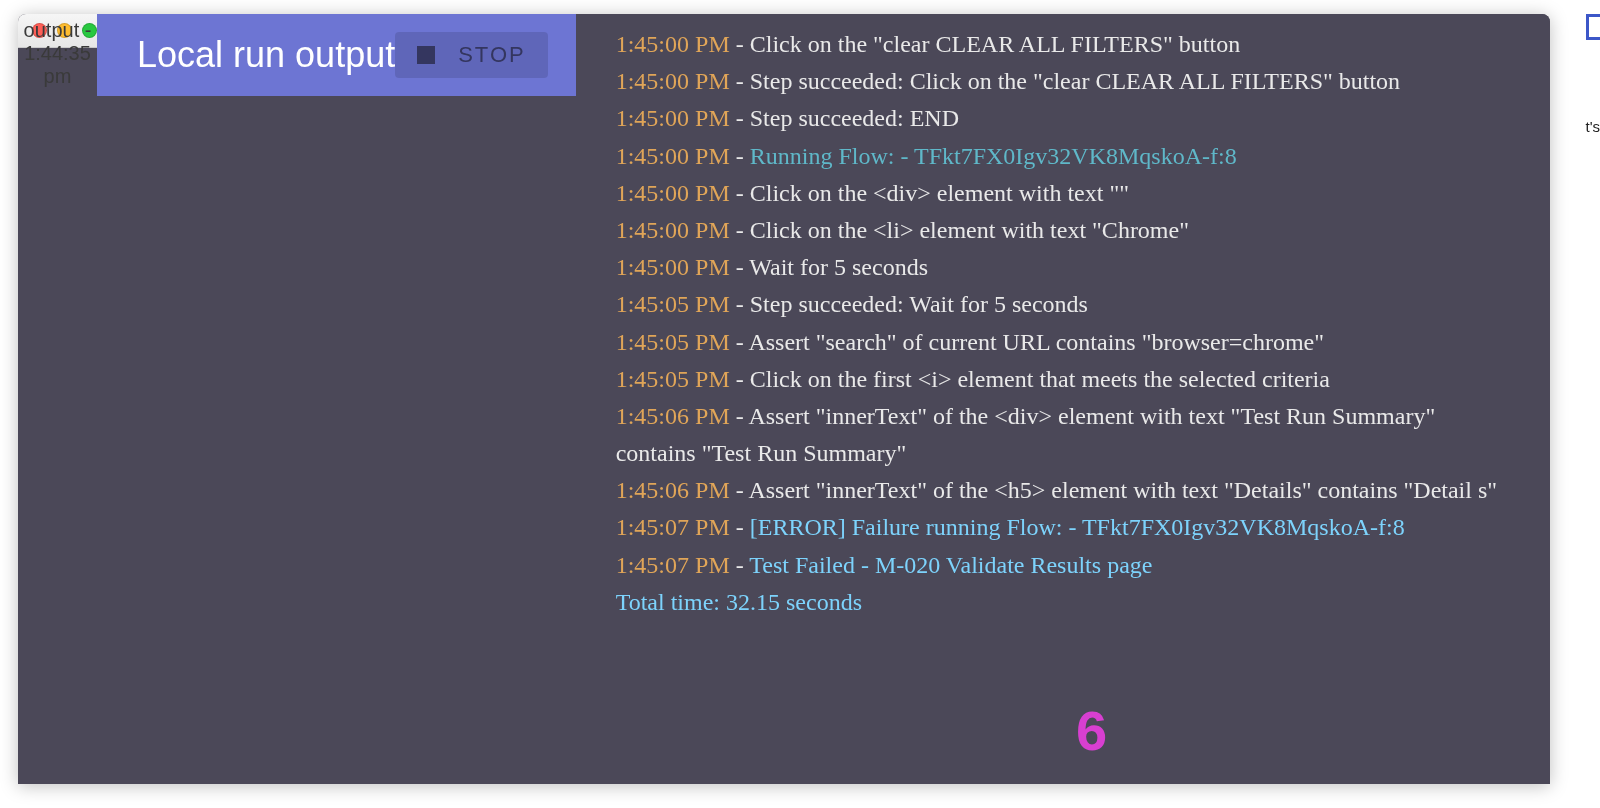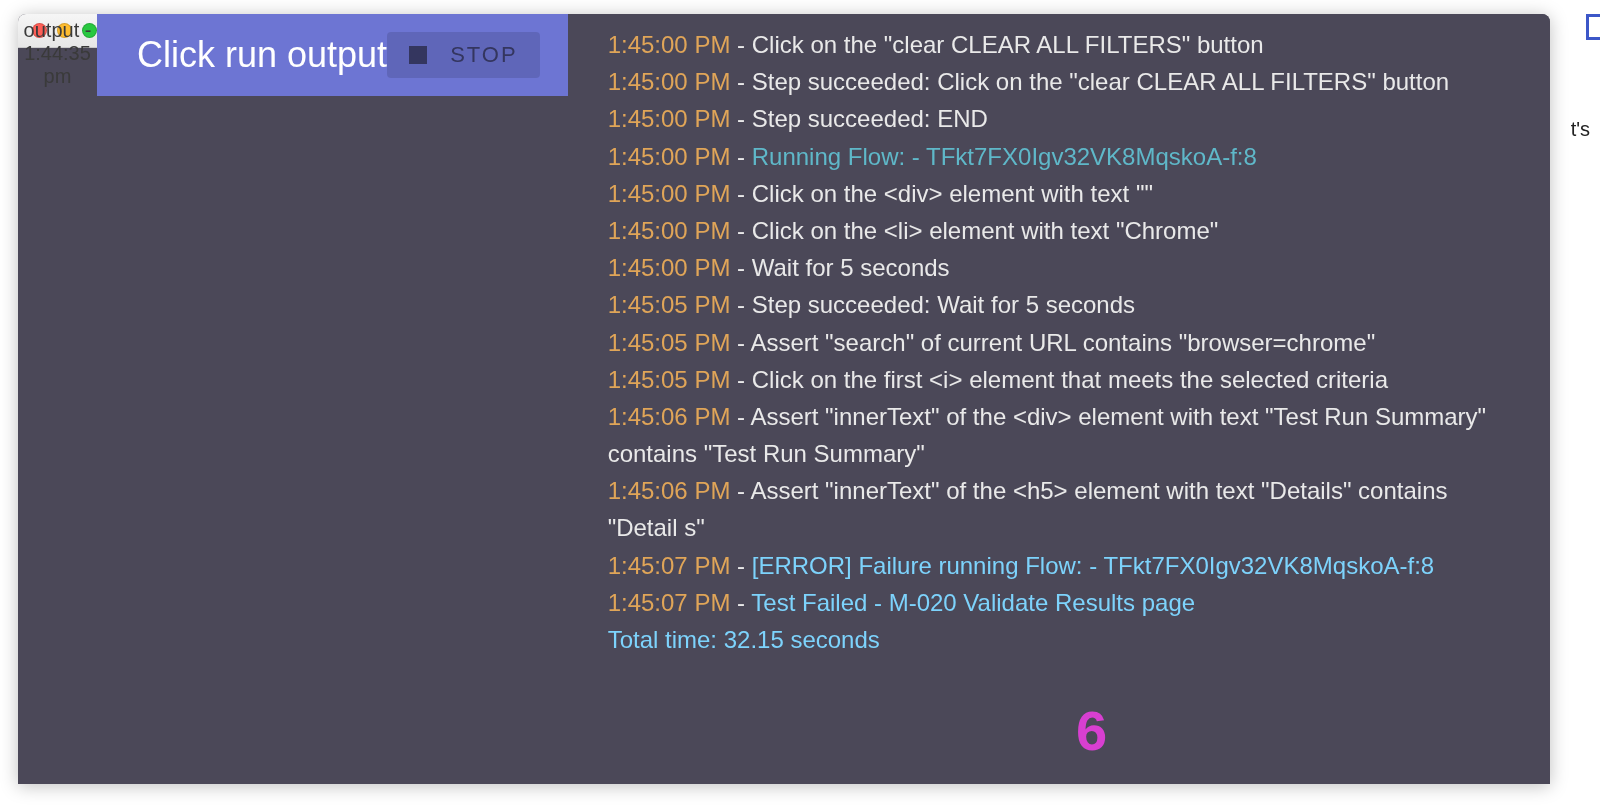--- a/index.html
+++ b/index.html
@@ -56,21 +56,21 @@
     padding: 10px 22px;
     border-radius: 4px;
     cursor: pointer;
   }
   .stop-square { width: 18px; height: 18px; background: #34365f; }
 
   .console {
     flex: 1 1 auto;
     background: #4b4858;
     padding: 12px 40px 6px 40px;
-    font-family: Liberation Sans, sans-serif;
+    font-family: Liberation Serif, serif;
     font-size: 24px;
     line-height: 1.55;
     color: #e9e9e9;
     white-space: pre-wrap;
     word-wrap: break-word;
     overflow: hidden;
   }
   .ts { color: #e0a558; }
   .sep { color: #e9e9e9; }
   .msg-white { color: #e9e9e9; }
@@ -89,41 +89,41 @@
   .edge-square {
     position: absolute;
     right: 0; top: 14px;
     width: 14px; height: 26px;
     border-left: 3px solid #3c57c8;
     border-top: 3px solid #3c57c8;
     border-bottom: 3px solid #3c57c8;
   }
   .edge-text {
     position: absolute;
-    right: 10px; top: 118px;
-    font-size: 20px; color: #222;
+    right: 0; top: 118px;
+    font-size: 15px; color: #222;
     font-family: -apple-system, Arial, sans-serif;
   }
 </style>
 </head>
 <body>
 
 <div class="window">
 
   <div class="titlebar">
     <div class="traffic">
       <div class="dot red"></div>
       <div class="dot yellow"></div>
       <div class="dot green"></div>
     </div>
     <div class="win-title">Local run test output - 1:44:35 pm</div>
   </div>
 
   <div class="header">
-    <div class="header-title">Click run output</div>
+    <div class="header-title">Local run output</div>
     <div class="stop-btn">
       <div class="stop-square"></div>
       <span>STOP</span>
     </div>
   </div>
 
   <div class="console" id="console"><div><span class="ts">1:45:00 PM</span><span class="sep"> - </span><span class="msg-white">Click on the "clear CLEAR ALL FILTERS" button</span></div><div><span class="ts">1:45:00 PM</span><span class="sep"> - </span><span class="msg-white">Step succeeded: Click on the "clear CLEAR ALL FILTERS" button</span></div><div><span class="ts">1:45:00 PM</span><span class="sep"> - </span><span class="msg-white">Step succeeded: END</span></div><div><span class="ts">1:45:00 PM</span><span class="sep"> - </span><span class="msg-cyan">Running Flow: - TFkt7FX0Igv32VK8MqskoA-f:8</span></div><div><span class="ts">1:45:00 PM</span><span class="sep"> - </span><span class="msg-white">Click on the &lt;div&gt; element with text ""</span></div><div><span class="ts">1:45:00 PM</span><span class="sep"> - </span><span class="msg-white">Click on the &lt;li&gt; element with text "Chrome"</span></div><div><span class="ts">1:45:00 PM</span><span class="sep"> - </span><span class="msg-white">Wait for 5 seconds</span></div><div><span class="ts">1:45:05 PM</span><span class="sep"> - </span><span class="msg-white">Step succeeded: Wait for 5 seconds</span></div><div><span class="ts">1:45:05 PM</span><span class="sep"> - </span><span class="msg-white">Assert "search" of current URL contains "browser=chrome"</span></div><div><span class="ts">1:45:05 PM</span><span class="sep"> - </span><span class="msg-white">Click on the first &lt;i&gt; element that meets the selected criteria</span></div><div><span class="ts">1:45:06 PM</span><span class="sep"> - </span><span class="msg-white">Assert "innerText" of the &lt;div&gt; element with text "Test Run Summary" contains "Test Run Summary"</span></div><div><span class="ts">1:45:06 PM</span><span class="sep"> - </span><span class="msg-white">Assert "innerText" of the &lt;h5&gt; element with text "Details" contains "Detail s"</span></div><div><span class="ts">1:45:07 PM</span><span class="sep"> - </span><span class="msg-red">[ERROR] Failure running Flow: - TFkt7FX0Igv32VK8MqskoA-f:8</span></div><div><span class="ts">1:45:07 PM</span><span class="sep"> - </span><span class="msg-red">Test Failed - M-020 Validate Results page</span></div><div class="msg-red">Total time: 32.15 seconds</div></div>
 
 </div>
 

